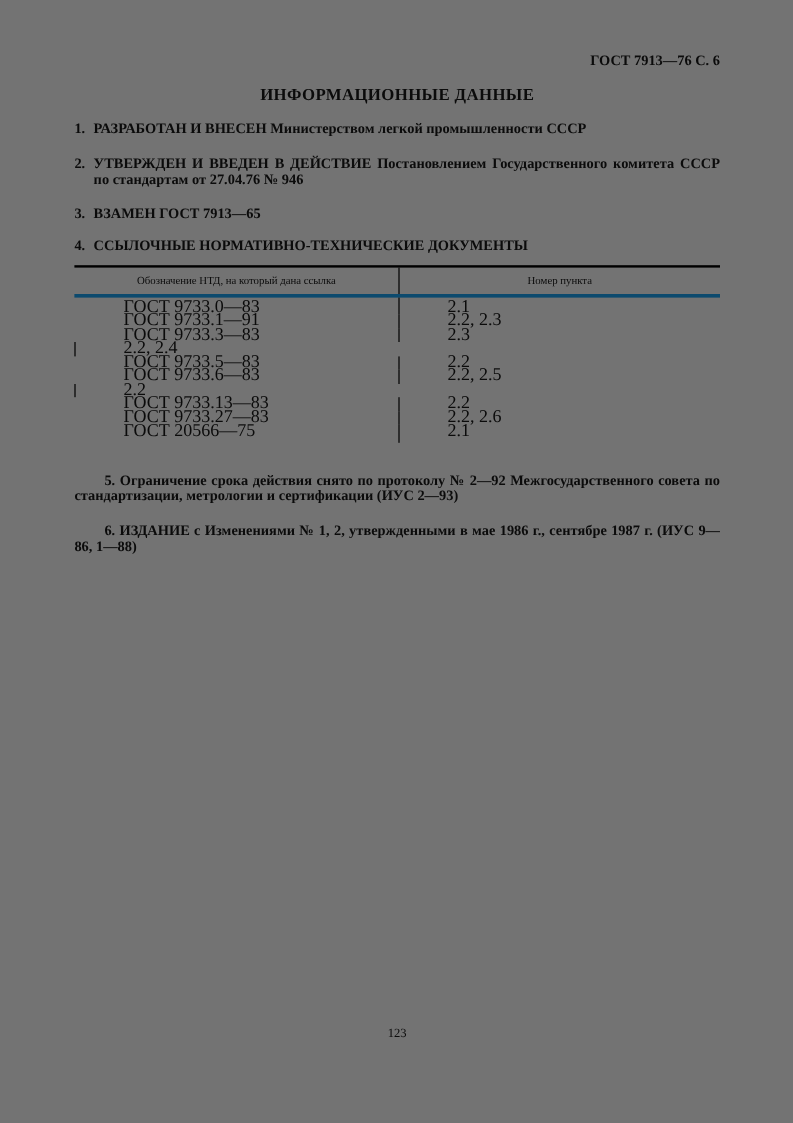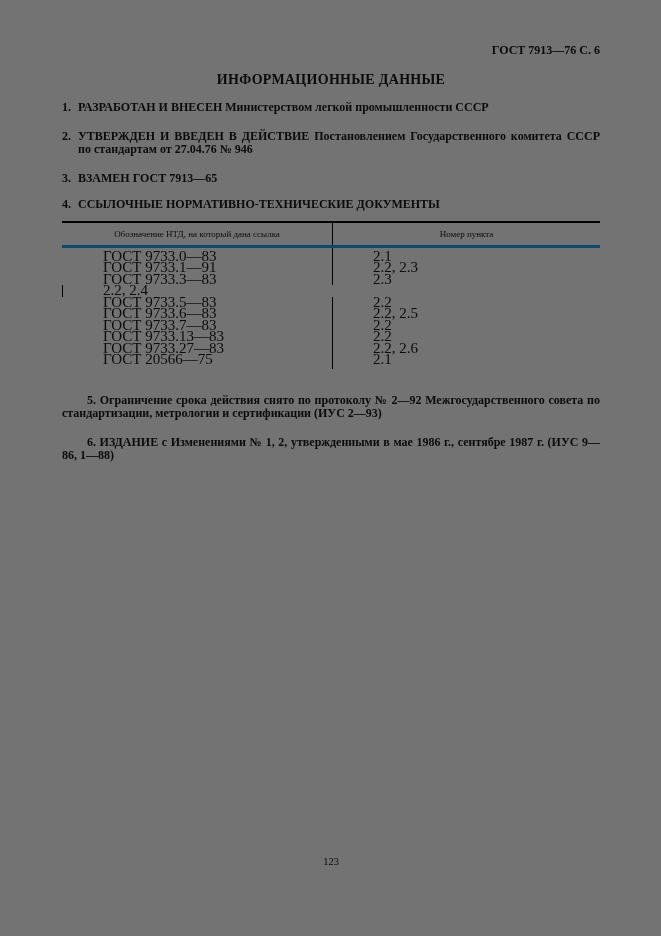--- a/index.html
+++ b/index.html
@@ -154,21 +154,20 @@
         </div>
         <div class="trow">
           <div class="td col1">ГОСТ 9733.5—83</div>
           <div class="td col2">2.2</div>
         </div>
         <div class="trow">
           <div class="td col1">ГОСТ 9733.6—83</div>
           <div class="td col2">2.2, 2.5</div>
         </div>
         <div class="trow">
-          <div class="td col1">ГОСТ 9733.7—83</div>
           <div class="td col2">2.2</div>
         </div>
         <div class="trow">
           <div class="td col1">ГОСТ 9733.13—83</div>
           <div class="td col2">2.2</div>
         </div>
         <div class="trow">
           <div class="td col1">ГОСТ 9733.27—83</div>
           <div class="td col2">2.2, 2.6</div>
         </div>

